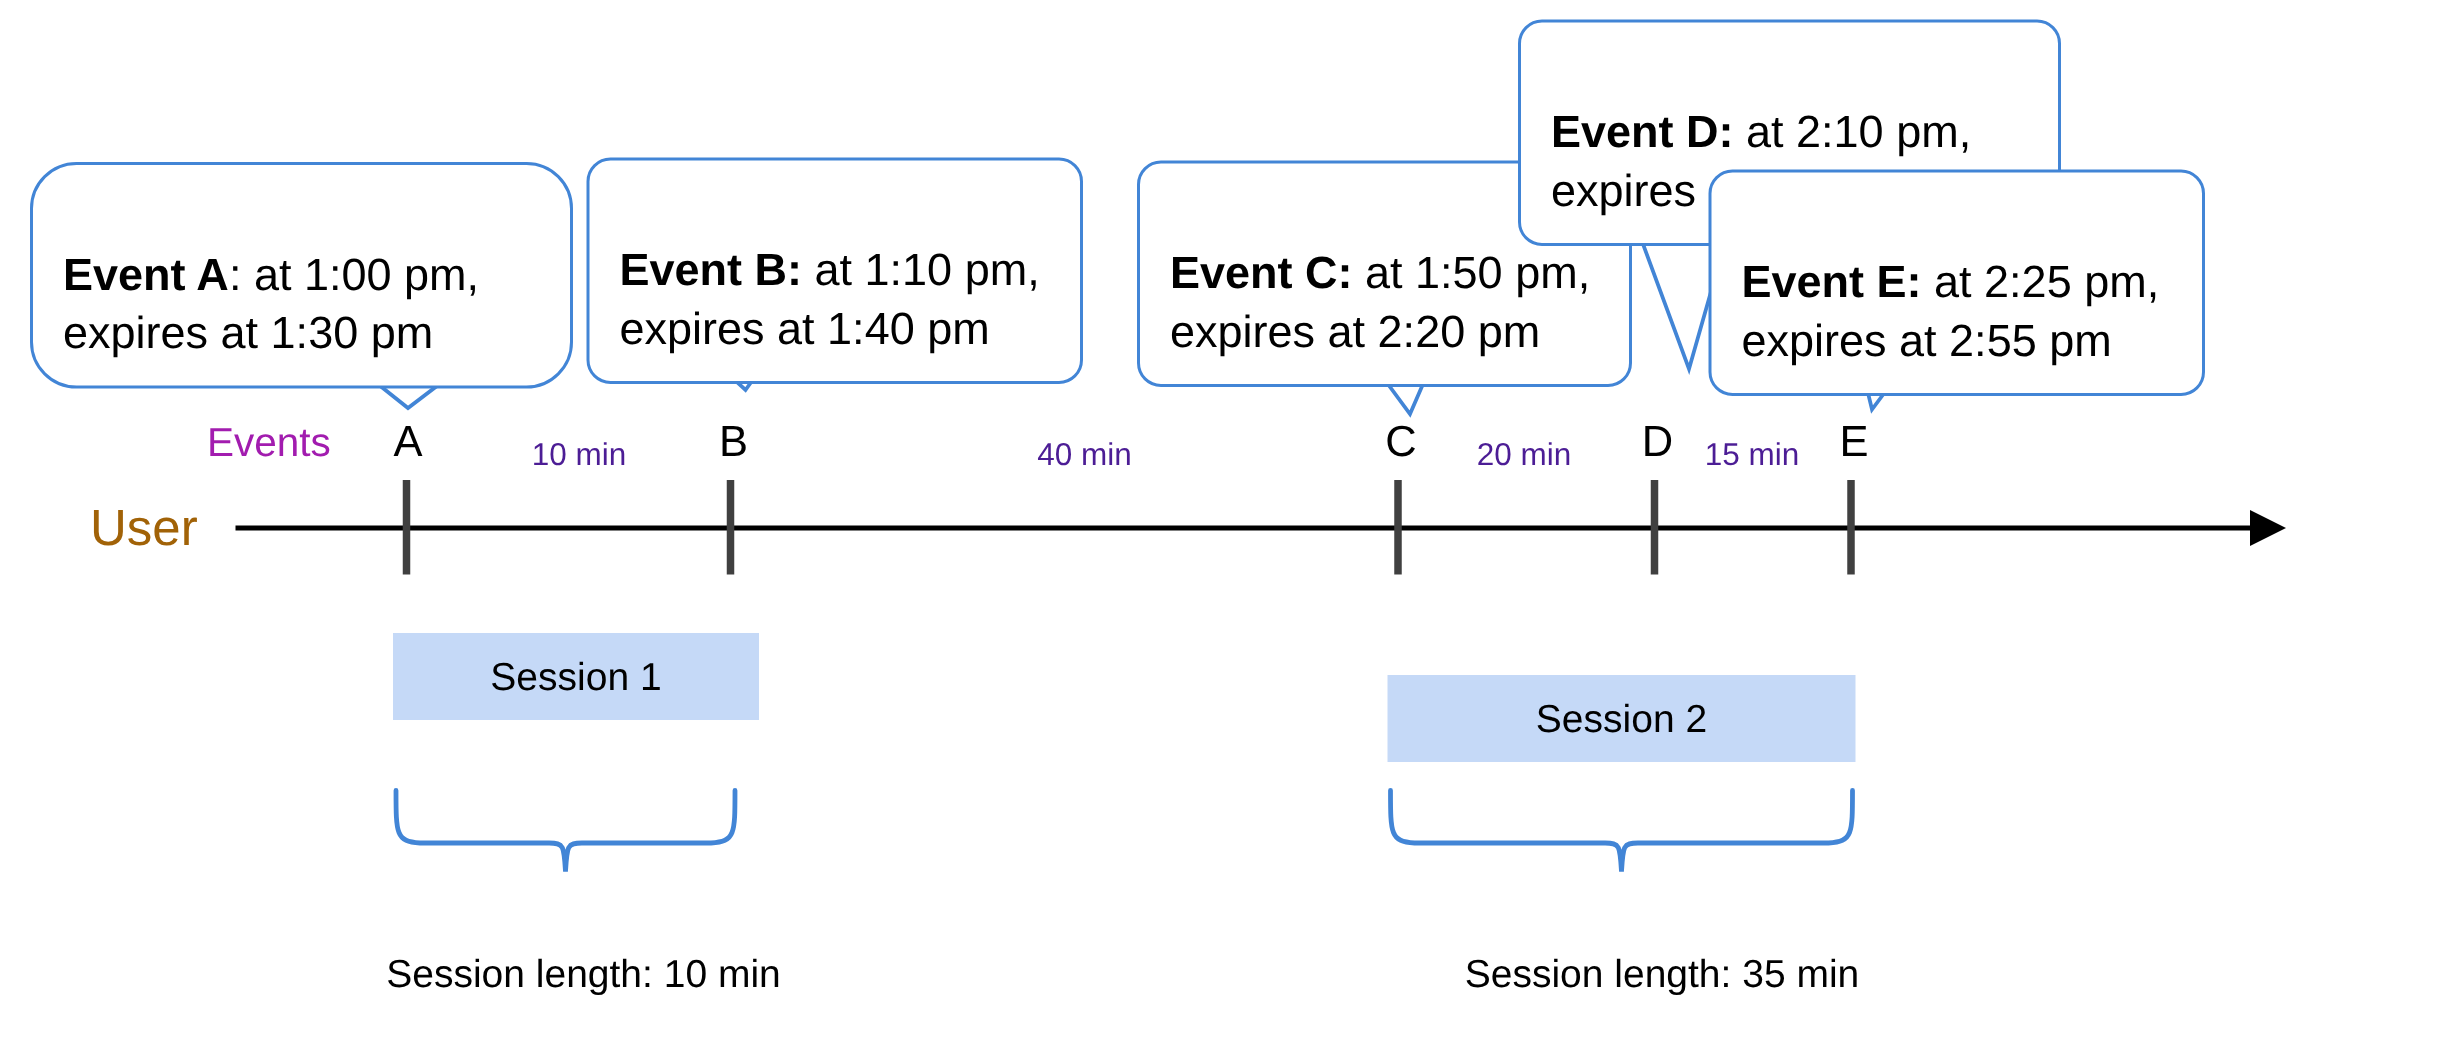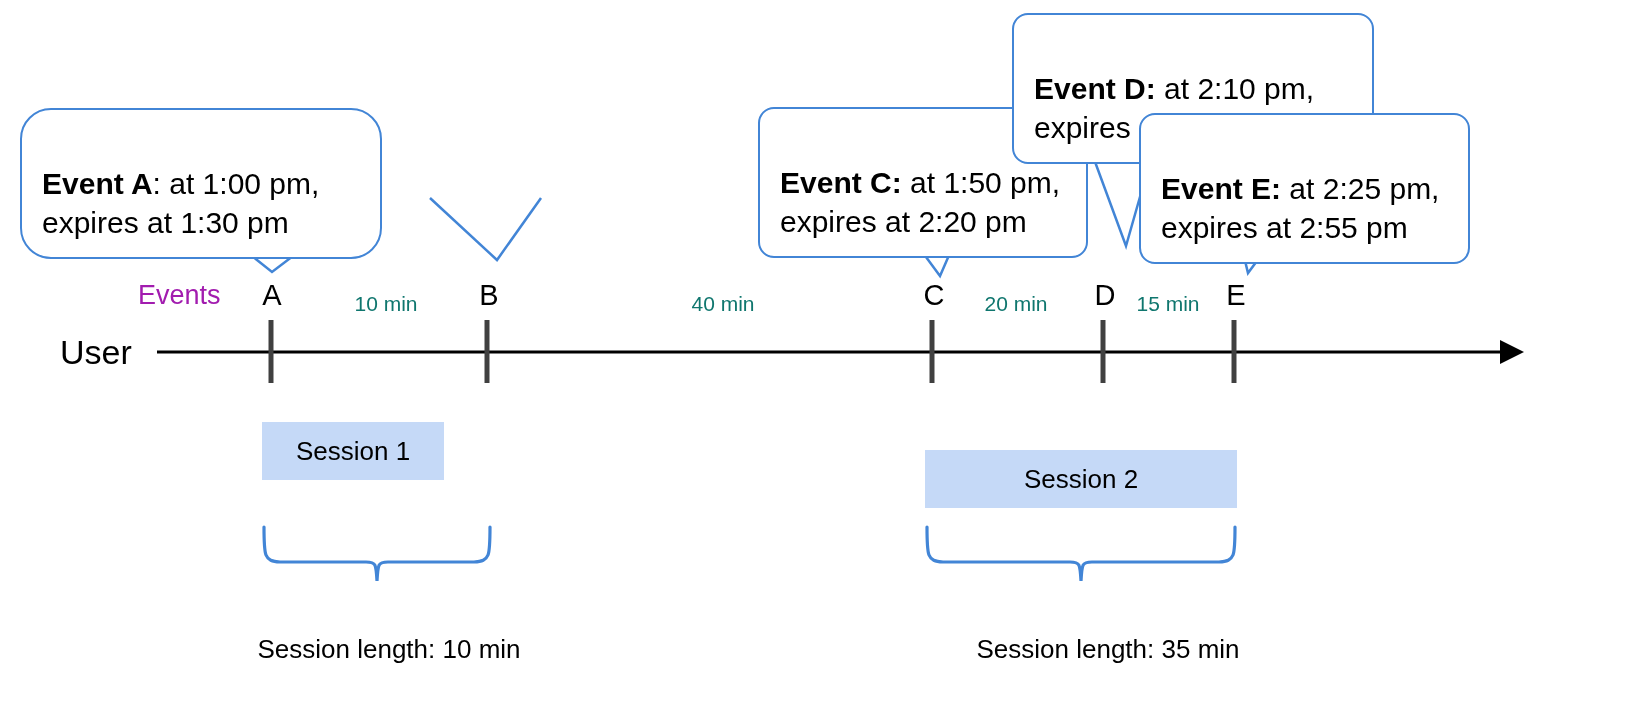--- a/index.html
+++ b/index.html
@@ -49,41 +49,41 @@
     height: 702px;
     overflow: visible;
   }
   .vec-tails { z-index: 3; }
   .vec-axis  { z-index: 2; }
 
   
   .axis-label {
     position: absolute;
     font-size: 34px;
-    color: #000000;
+    color: #a16207;
     white-space: nowrap;
   }
   .events-label {
     position: absolute;
     font-size: 27px;
     color: #a21caf;
     white-space: nowrap;
   }
   .tick-letter {
     position: absolute;
     font-size: 29px;
     color: #000000;
     text-align: center;
     white-space: nowrap;
     transform: translateX(-50%);
   }
   .interval-label {
     position: absolute;
     font-size: 21px;
-    color: #0f766e;
+    color: #4c1d95;
     text-align: right;
     white-space: nowrap;
     transform: translateX(-50%);
   }
 
   
   .session-bar {
     position: absolute;
     box-sizing: border-box;
     background: #c5d9f7;
@@ -122,20 +122,24 @@
     <path d="M 1073 102 L 1126 246 L 1167 102" fill="#ffffff" stroke="#4285d6" stroke-width="2.5" stroke-linejoin="miter"></path>
 
     <path d="M 1232 207 L 1248 273 L 1297 207" fill="#ffffff" stroke="#4285d6" stroke-width="2.5" stroke-linejoin="miter"></path>
   </svg>
 
   <div class="callout" style="left:20px; top:108px; width:362px;border-radius:31px;">
     <b>Event A</b><span>: at 1:00 pm,
 expires at 1:30 pm</span>
   </div>
 
+  <div class="callout" style="left:391px; top:105px; width:331px;">
+    <b>Event B:</b><span> at 1:10 pm,
+expires at 1:40 pm</span>
+  </div>
 
   <div class="callout" style="left:758px; top:107px; width:330px;">
     <b>Event C:</b><span> at 1:50 pm,
 expires at 2:20 pm</span>
   </div>
 
   <div class="callout" style="left:1012px; top:13px; width:362px;">
     <b>Event D:</b><span> at 2:10 pm,
 expires at 2:40 pm</span>
   </div>
@@ -181,20 +185,20 @@
   <div class="tick-letter" style="left:489px; top:279px;">B</div>
   <div class="tick-letter" style="left:934px; top:279px;">C</div>
   <div class="tick-letter" style="left:1105px; top:279px;">D</div>
   <div class="tick-letter" style="left:1236px; top:279px;">E</div>
 
   <div class="interval-label" style="left:386px; top:292px;">10 min</div>
   <div class="interval-label" style="left:723px; top:292px;">40 min</div>
   <div class="interval-label" style="left:1016px; top:292px;">20 min</div>
   <div class="interval-label" style="left:1168px; top:292px;">15 min</div>
 
-  <div class="session-bar" style="left:262px; top:422px; width:182px; height:58px;">Session 1</div>
+  <div class="session-bar" style="left:262px; top:422px; width:244px; height:58px;">Session 1</div>
 
   <div class="session-bar" style="left:925px; top:422px; width:312px; height:58px;margin-top:28px;">Session 2</div>
 
   <div class="session-caption" style="left:389px; top:618px;">Session length: 10 min</div>
   <div class="session-caption" style="left:1108px; top:618px;">Session length: 35 min</div>
 
 </div>
 
 </body></html>

